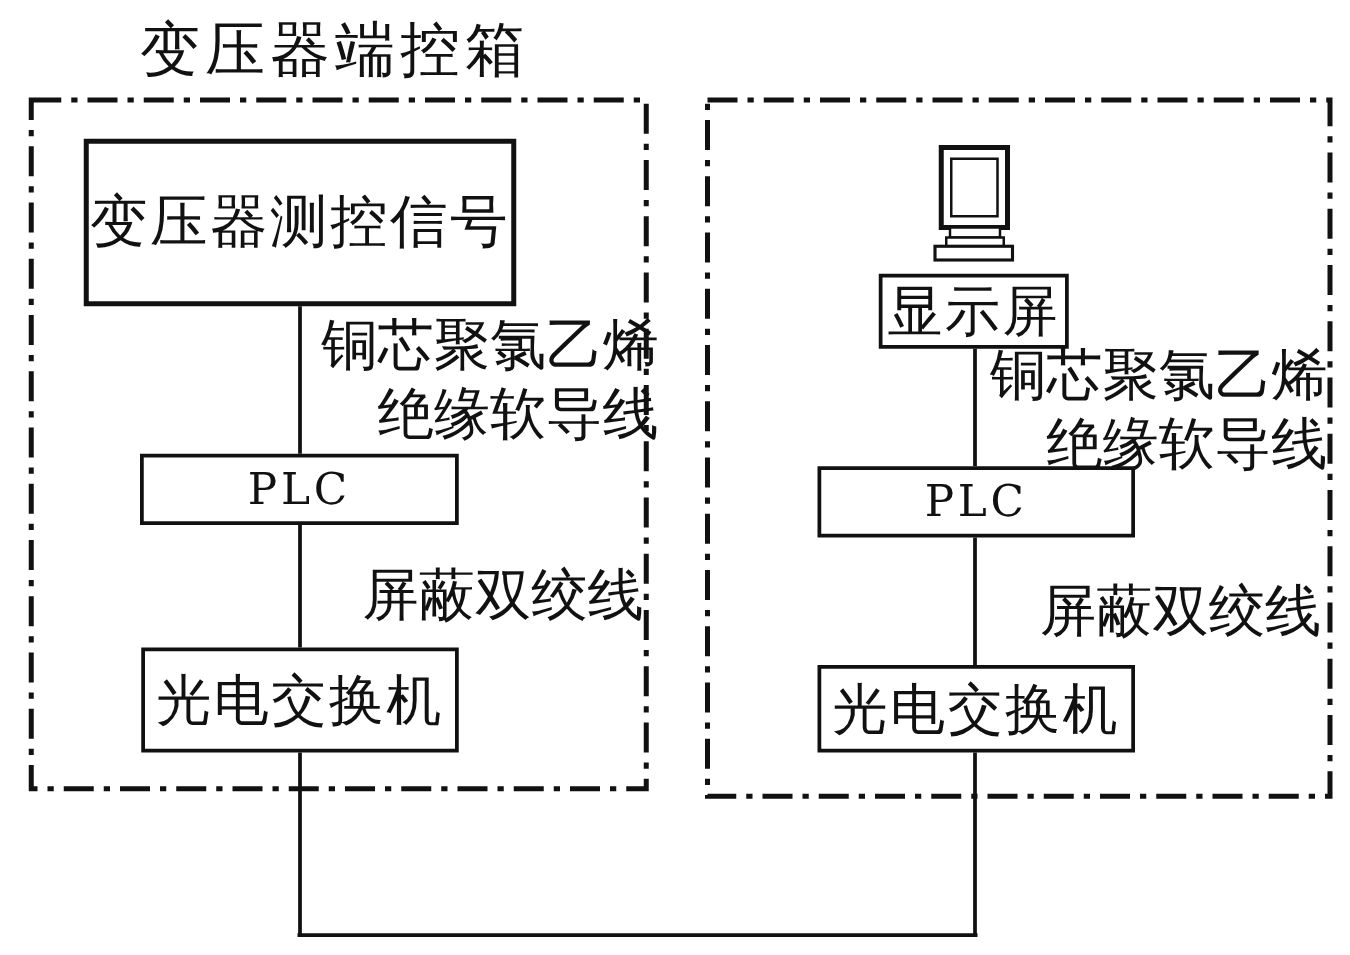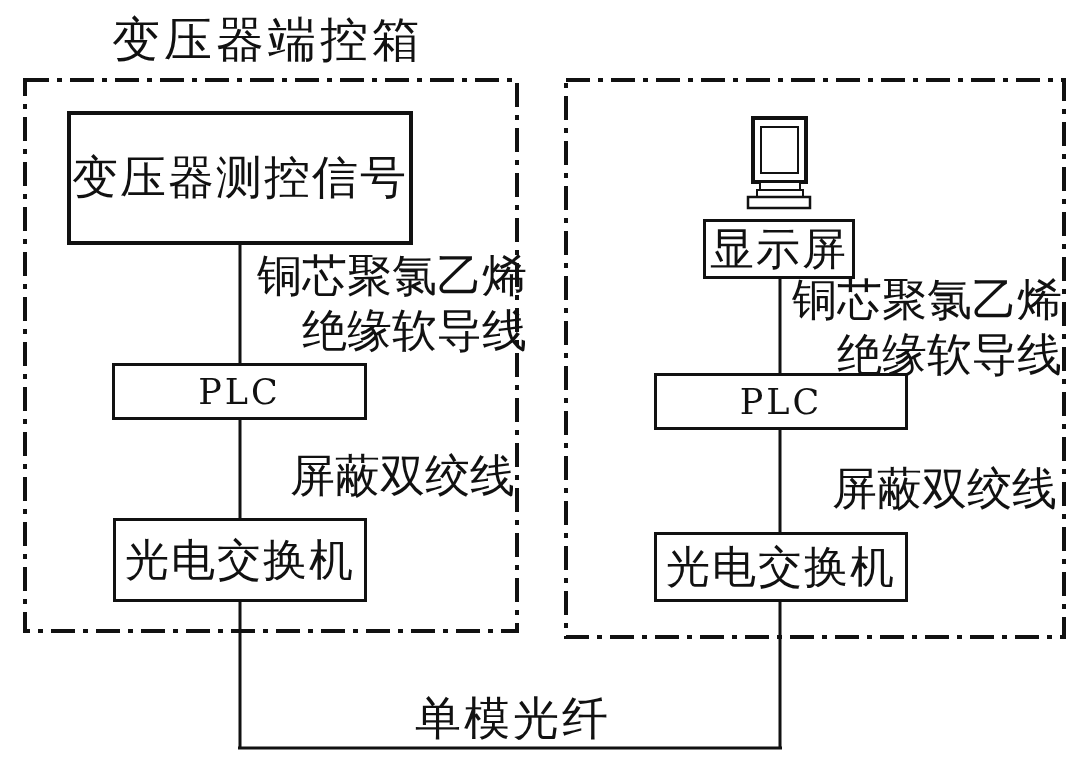--- a/index.html
+++ b/index.html
@@ -104,15 +104,14 @@
   <div class="node node-plc" style="left:654px; top:373px; width:254px; height:57px;">
     <span>PLC</span>
   </div>
 
   <div class="lbl wire-lbl" style="left:757px; top:461px; width:300px;">屏蔽双绞线</div>
 
   <div class="node node-cjk" style="left:654px; top:532px; width:254px; height:70px;">
     <span>光电交换机</span>
   </div>
 
-  <div class="lbl" style="left:363px; top:688px; width:300px; font-size:46px; letter-spacing:3px;">单模光纤</div>
 
 </div>
 
 </body></html>

